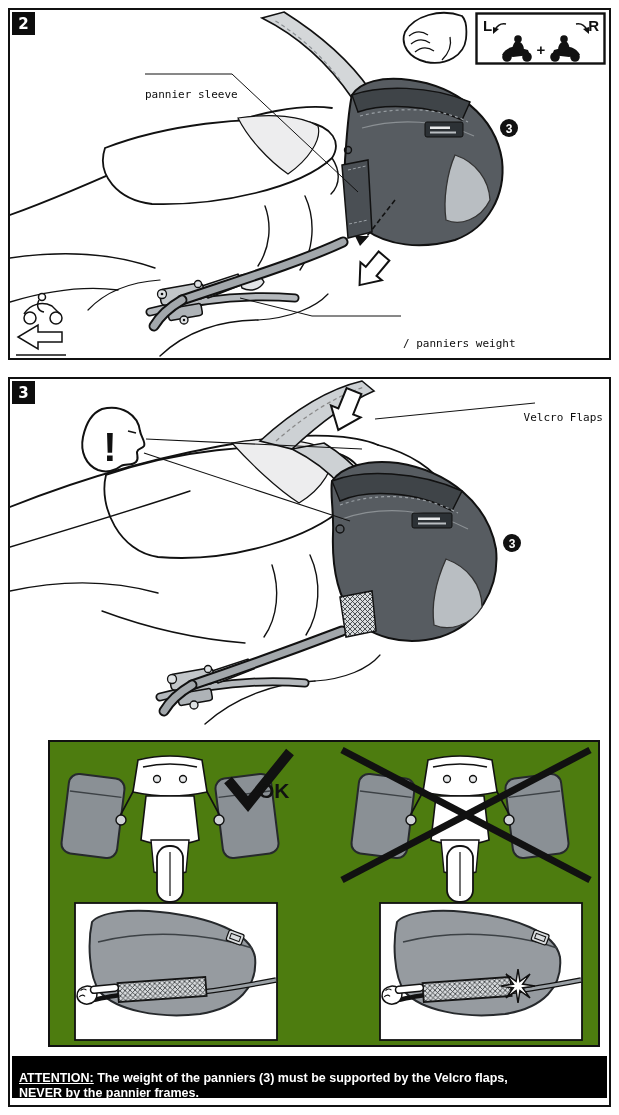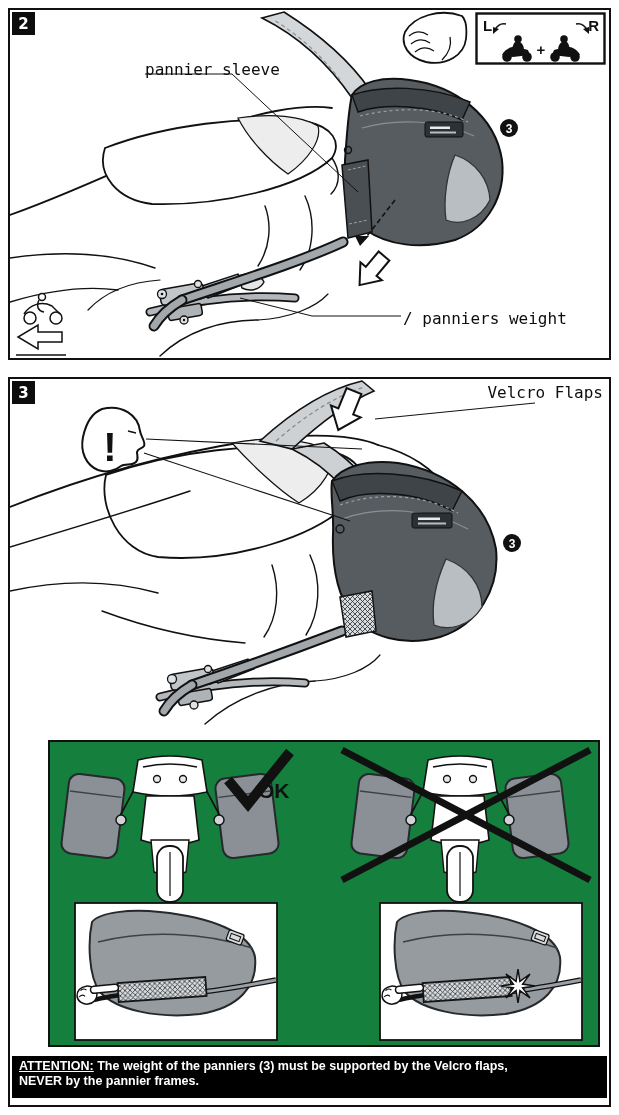--- a/index.html
+++ b/index.html
@@ -7,27 +7,27 @@
               font-family:"Liberation Sans", sans-serif; color:#111; }
   .page { position:absolute; inset:0; background:#fff; }
   .panel { position:absolute; border:2px solid #111; background:#fff; }
   #panel2 { left:8px; top:8px; width:603px; height:352px; }
   #panel3 { left:8px; top:377px; width:603px; height:730px; }
   .step-badge { position:absolute; left:2px; top:2px; width:23px; height:23px; background:#0d0d0d;
                 color:#fff; font-weight:bold; font-size:15px; display:flex; align-items:center;
                 justify-content:center; z-index:6; font-family:"DejaVu Sans", sans-serif; }
   svg.art { position:absolute; left:0; top:0; }
   svg text { font-family:"Liberation Sans", sans-serif; }
-  .small-label { position:absolute; font-family:"DejaVu Sans Mono", monospace; font-size:16px;
-                 color:#0d0d0d; white-space:nowrap; z-index:5; }
+  .small-label { position:absolute; font-family:"DejaVu Sans Mono", monospace; font-size:11px;
+                 color:#0d0d0d; white-space:nowrap; z-index:5;margin-top:28px; }
   .subpanel { position:absolute; left:38px; top:361px; width:552px; height:307px;
-              border:2px solid #111; background:#15803d; }
+              border:2px solid #111; background:#4d7c0f; }
   .attention-bar { position:absolute; left:2px; top:677px; width:595px; height:42px;
                    background:#000; color:#fff; font-weight:bold; font-size:12.5px;
-                   line-height:15px; padding:3px 7px 0 7px; }
+                   line-height:15px; padding:15px 7px 0 7px; }
   .attn-prefix { text-decoration:underline; }
 </style>
 </head>
 <body>
 
 <div class="page">
 
   <section class="panel" id="panel2">
     <div class="step-badge">2</div>
 

